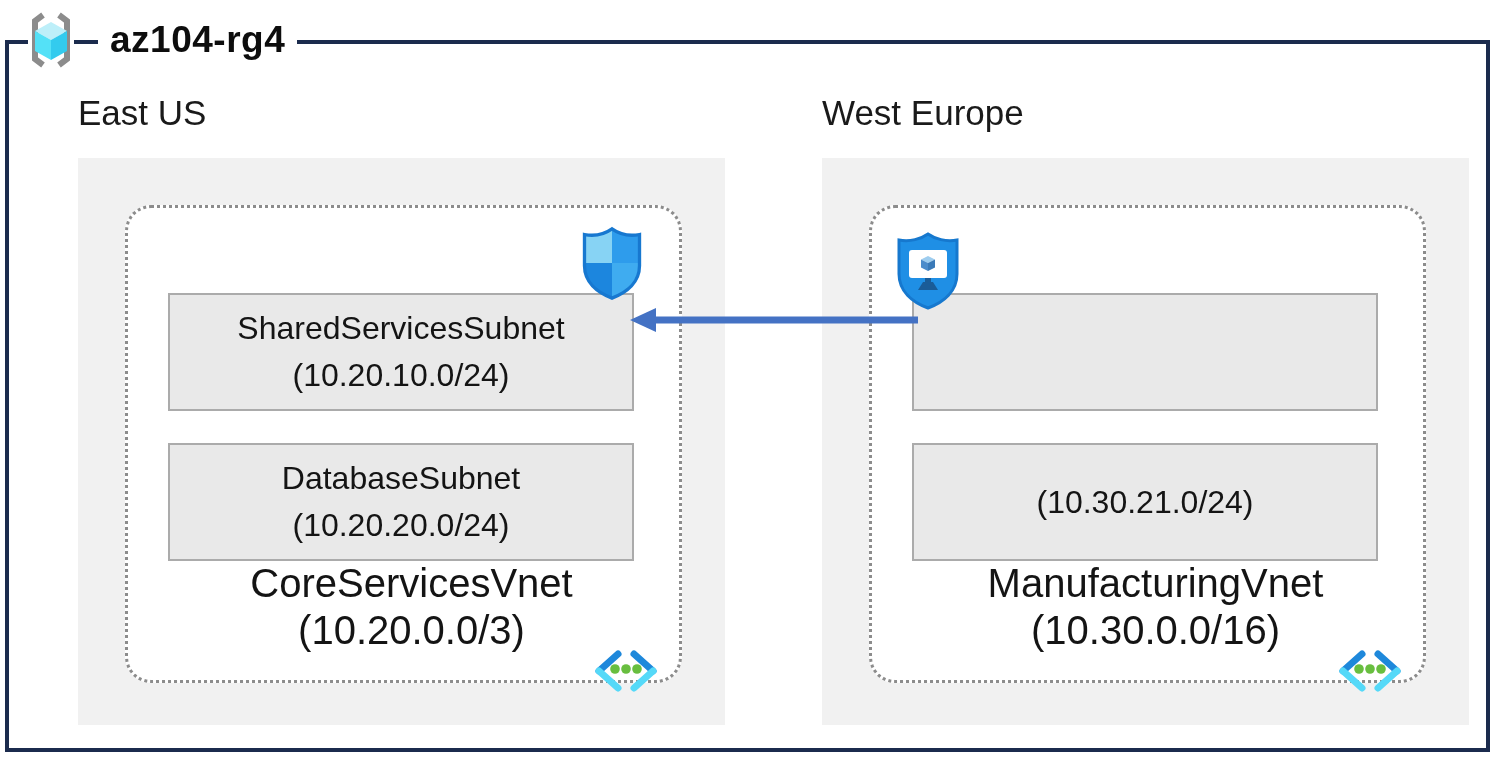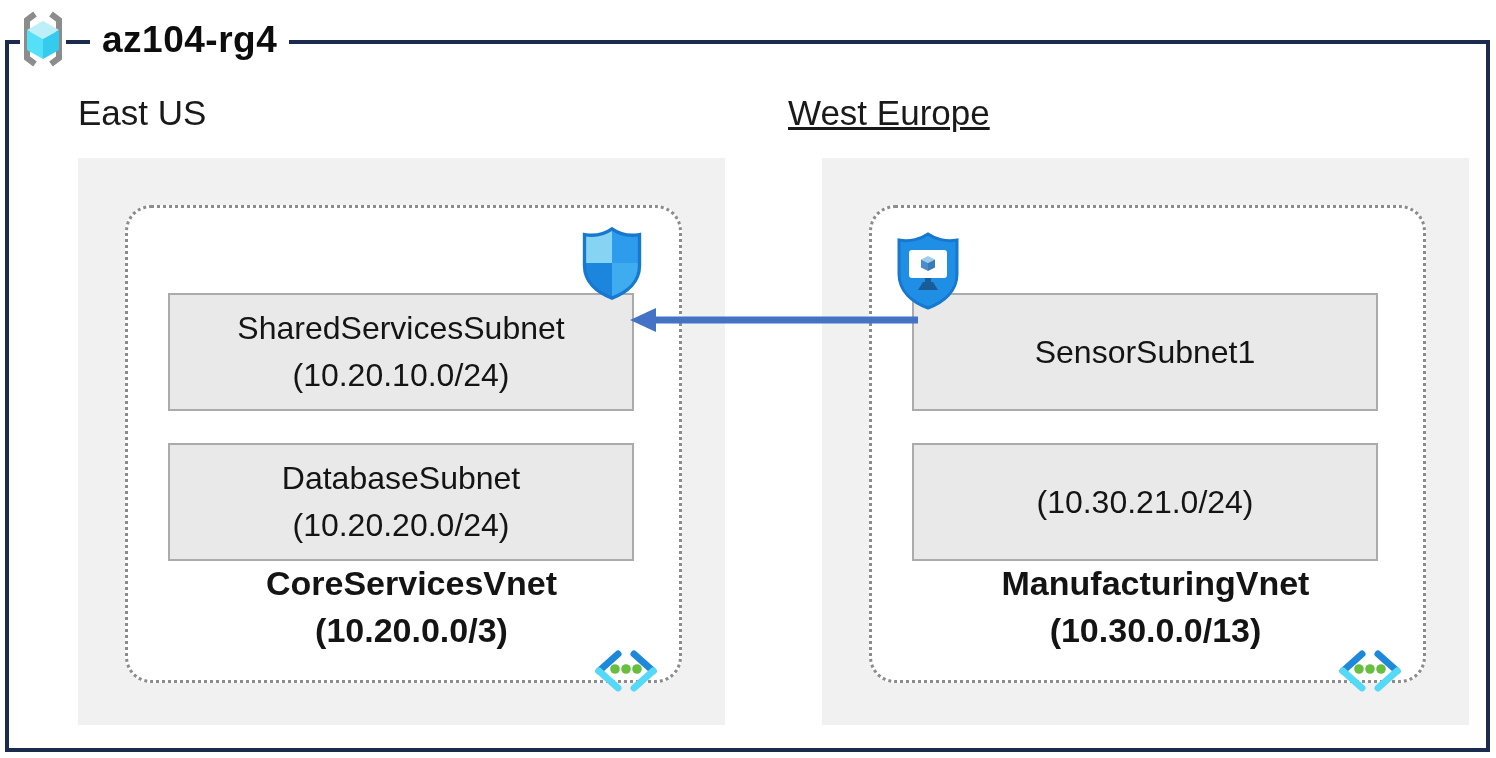--- a/index.html
+++ b/index.html
@@ -7,56 +7,56 @@
   body { font-family: "Liberation Sans", sans-serif; color: #1a1a1a; }
   .canvas {
     position: relative; width: 1496px; height: 758px;
     background: #ffffff; overflow: hidden;
   }
   .frame {
     position: absolute; left: 5px; top: 40px; right: 6px; bottom: 6px;
     border: 4px solid #1b2b4d; z-index: 0;
   }
   .rg-header {
-    position: absolute; left: 12px; top: 8px; height: 64px;
-    display: flex; z-index: 5;
+    position: absolute; left: 20px; top: 8px; height: 64px;
+    display: flex; align-items: center; z-index: 5;
   }
   .rg-icon { width: 62px; height: 62px; flex: 0 0 auto; }
   .rg-title {
     margin-left: 16px; background: #ffffff; padding: 0 12px;
     font-size: 37px; font-weight: bold; color: #0d0d0d; line-height: 64px;
     letter-spacing: 0.5px;
   }
   .region-title {
     position: absolute; top: 88px; height: 50px; line-height: 50px;
     text-align: left; font-size: 35px; color: #1a1a1a; z-index: 2;
   }
   .region-title.east { left: 78px;  width: 647px; }
-  .region-title.west { left: 788px; width: 647px; text-decoration: underline; }
+  .region-title.west { left: 822px; width: 647px; }
   .region {
     position: absolute; top: 158px; width: 647px; height: 567px;
     background: #f1f1f1; z-index: 1;
   }
   .region.east { left: 78px; }
   .region.west { left: 822px; }
   .vnet {
     position: absolute; left: 47px; top: 47px; width: 557px; height: 478px;
     background: #ffffff; border: 3px dotted #8c8c8c; border-radius: 26px;
   }
   .subnet {
     position: absolute; left: 40px; width: 466px; height: 118px;
     background: #e9e9e9; border: 2px solid #ababab;
     display: flex; flex-direction: column; align-items: center; justify-content: center;
     font-size: 32px; line-height: 47px; color: #141414; text-align: center; margin-top: 36px;
   }
   .subnet.first  { top: 49px; }
   .subnet.second { top: 199px; }
   .vnet-label {
     position: absolute; left: 16px; right: 0; top: 352px; text-align: center;
-    font-size: 34px; line-height: 47px; color: #141414; font-weight: bold;
+    font-size: 40px; line-height: 47px; color: #141414;
   }
   .vnet-icon { position: absolute; right: 20px; bottom: -14px; width: 66px; height: 46px; z-index: 2; }
   .badge { position: absolute; z-index: 4; }
   .badge.nsg { left: 452px; top: 18px; width: 64px; height: 74px; }
   .badge.asg { left: 24px;  top: 22px; width: 64px; height: 82px; }
   .arrow-layer { position: absolute; left: 628px; top: 303px; width: 292px; height: 34px; z-index: 3; }
 </style>
 </head>
 <body>
 
@@ -117,28 +117,27 @@
         <circle cx="22" cy="21" r="4.8" fill="#68be3f"></circle>
         <circle cx="33" cy="21" r="4.8" fill="#68be3f"></circle>
         <circle cx="44" cy="21" r="4.8" fill="#68be3f"></circle>
       </svg>
     </div>
   </div>
 
   <div class="region west">
     <div class="vnet">
       <div class="subnet first">
-        <span>SensorSubnet1</span>
       </div>
       <div class="subnet second">
         <span>(10.30.21.0/24)</span>
       </div>
       <div class="vnet-label">
         <div>ManufacturingVnet</div>
-        <div>(10.30.0.0/13)</div>
+        <div>(10.30.0.0/16)</div>
       </div>
 
       <svg class="badge asg" viewBox="0 0 64 80">
         <path d="M32 3 C39 8 50 11 61 9 L61 43 C61 60 48 71 32 77 C16 71 3 60 3 43 L3 9 C14 11 25 8 32 3 Z" fill="#1f8fe5" stroke="#1678ce" stroke-width="3"></path>
         <rect x="13" y="19" width="38" height="28" rx="3" fill="#ffffff"></rect>
         <polygon points="32,25 39,28.5 32,32 25,28.5" fill="#9ecdef"></polygon>
         <polygon points="25,28.5 32,32 32,40 25,36.5" fill="#4c8ccb"></polygon>
         <polygon points="32,32 39,28.5 39,36.5 32,40" fill="#3a7ab8"></polygon>
         <rect x="29" y="47" width="6" height="5" fill="#1a5c98"></rect>
         <polygon points="22,59 42,59 37,51 27,51" fill="#1a5c98"></polygon>

